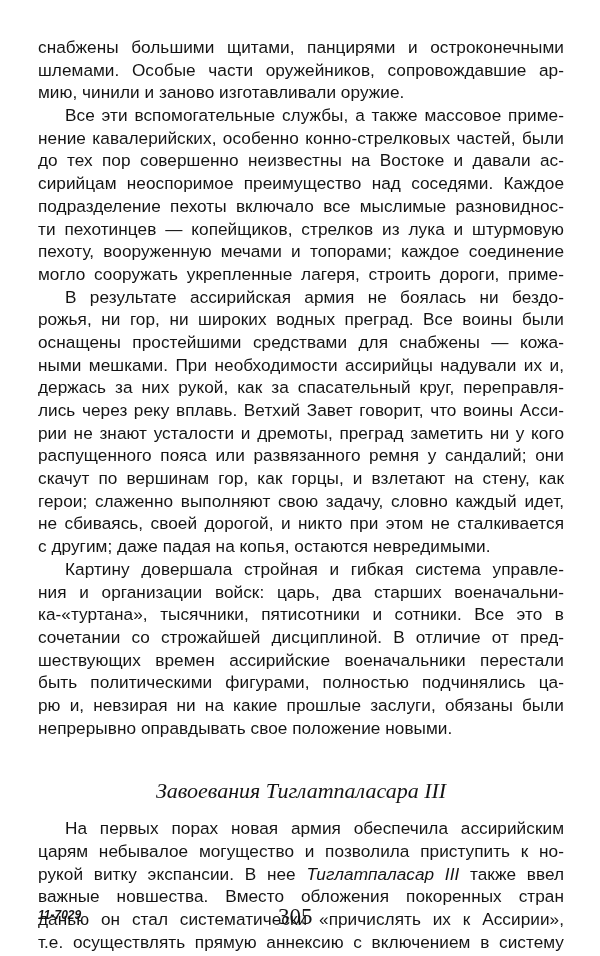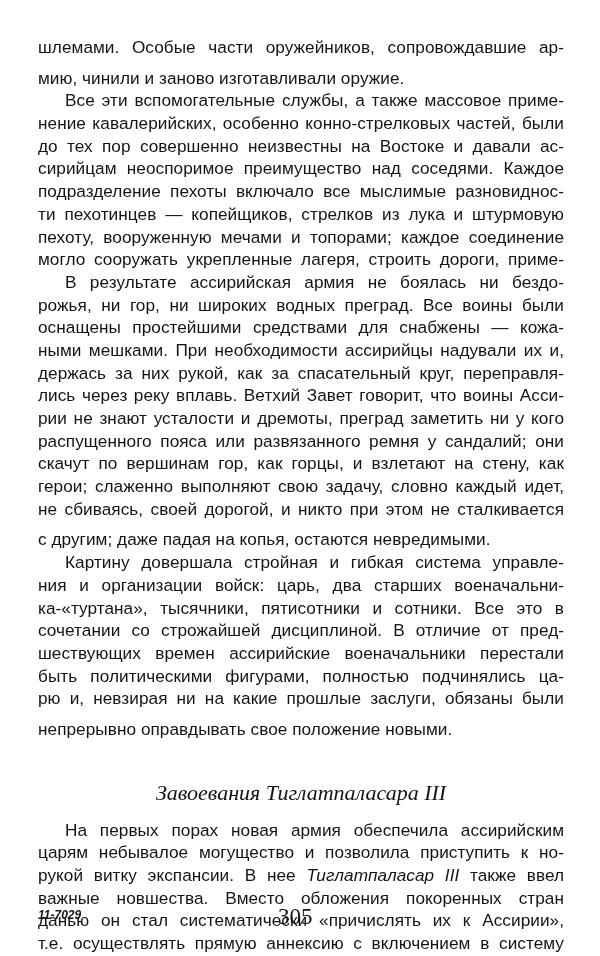--- a/index.html
+++ b/index.html
@@ -9,21 +9,21 @@
       font-family: "Liberation Sans", sans-serif;
       font-size: 17.2px;
       height: 22.7px;
       line-height: 22.7px;
       white-space: nowrap;
       text-align: justify;
       text-align-last: justify;
       letter-spacing: 0.05px;
       color: #141414;
     }
-    .line.last { text-align-last: left; margin-top: 8px; }
+    .line.last { text-align-last: left; }
     .line.indent { padding-left: 27px; }
     .heading {
       font-family: "Liberation Serif", serif;
       font-style: italic;
       font-size: 22px;
       text-align: center;
       height: 40px;
       line-height: 40px;
       margin-top: 32px;
       margin-bottom: 6px;
@@ -39,20 +39,21 @@
       position: absolute; left: 240px; top: 0;
       font-family: "Liberation Serif", serif; font-size: 23px; color: #141414;
     }
   </style>
 </head>
 <body>
 
 <div class="page">
 
   <div>
+    <div class="line">снабжены большими щитами, панцирями и остроконечными</div>
     <div class="line">шлемами. Особые части оружейников, сопровождавшие ар-</div>
     <div class="line last">мию, чинили и заново изготавливали оружие.</div>
   </div>
 
   <div>
     <div class="line indent">Все эти вспомогательные службы, а также массовое приме-</div>
     <div class="line">нение кавалерийских, особенно конно-стрелковых частей, были</div>
     <div class="line">до тех пор совершенно неизвестны на Востоке и давали ас-</div>
     <div class="line">сирийцам неоспоримое преимущество над соседями. Каждое</div>
     <div class="line">подразделение пехоты включало все мыслимые разновиднос-</div>

